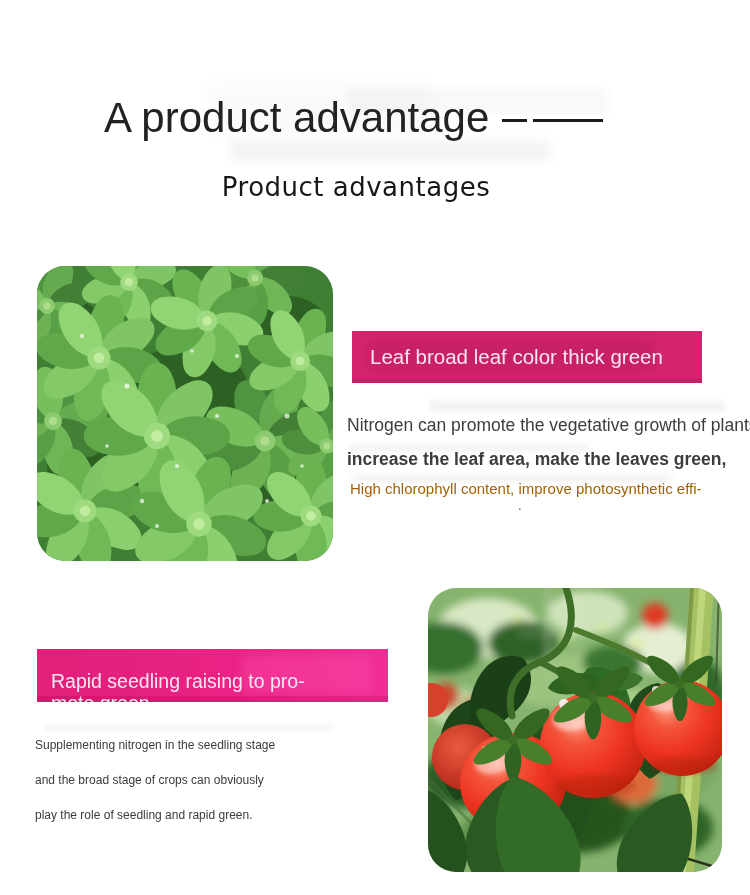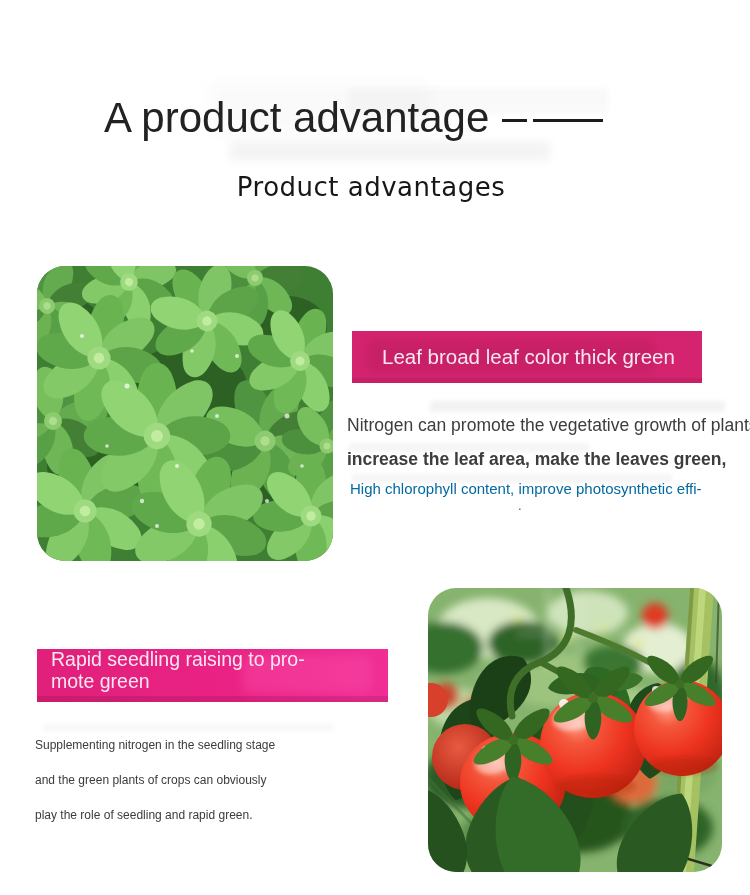--- a/index.html
+++ b/index.html
@@ -13,50 +13,50 @@
     position:absolute; left:104px; top:94px;
     font-size:42px; font-weight:400; color:#222222; letter-spacing:0;
     font-family:"Liberation Sans", sans-serif; white-space:nowrap;text-align:right;
   }
   .dash { position:absolute; height:3px; background:#1c1c1c; }
   .dash1 { left:502px; top:119px; width:25px; }
   .dash2 { left:533px; top:119px; width:70px; }
   .subtitle {
     position:absolute; left:0; top:172px; width:712px; text-align:center;
     font-size:26px; color:#171717; font-family:"DejaVu Sans", sans-serif;
-    font-weight:500; letter-spacing:0.5px;margin-left:15px;
+    font-weight:500; letter-spacing:0.5px;
   }
   
   .photo { position:absolute; border-radius:28px; overflow:hidden; }
   .photo svg { display:block; }
   .veg { left:37px; top:266px; width:296px; height:295px; }
   .tom { left:428px; top:588px; width:294px; height:284px; }
   
   .banner { position:absolute; color:#f8e7f0; overflow:hidden; }
   .banner1 {
     left:352px; top:331px; width:350px; height:52px;
     background:#d5246f;
     box-shadow: inset 0 -5px 0 rgba(0,0,0,0.08);
-    font-size:20.5px; line-height:52px; padding-left:30px;
+    font-size:20.5px; line-height:52px; padding-left:18px;
   }
   .banner2 {
     left:37px; top:649px; width:351px; height:53px;
     background:linear-gradient(90deg,#e0207a 0%, #ea2285 55%, #f02e95 100%);
     box-shadow: inset 0 -6px 0 rgba(0,0,0,0.10);
-    font-size:19.5px; line-height:21.5px; padding:0 0 0 14px;
+    font-size:19.5px; line-height:21.5px; padding:22px 0 0 14px;
   }
   .banner .txt { position:relative; z-index:2; display:block; }
   .ban-ghost { position:absolute; border-radius:8px; filter:blur(5px); z-index:1; }
   .bg1 { left:14px; top:8px; width:290px; height:34px; background:rgba(90,0,40,0.10); }
   .bg2 { left:205px; top:6px; width:130px; height:38px; background:rgba(255,90,180,0.30); }
   
   .body-line { position:absolute; color:#3d3d3d; white-space:nowrap; }
   .t1a { left:347px; top:415px; font-size:17.5px; }
   .t1b { left:347px; top:449px; font-size:17.5px;font-weight:bold; }
-  .t1small { left:350px; top:480px; font-size:15px; line-height:17.5px; color:#0369a1; white-space:normal; width:400px; }
+  .t1small { left:350px; top:480px; font-size:15px; line-height:17.5px; color:#a16207; white-space:normal; width:400px; }
   .stray-dot { left:518px; top:498px; font-size:13px; color:#555; }
   .t2 { left:35px; top:728px; font-size:12px; line-height:35px; color:#3b3b3b; }
   
   .ghost { position:absolute; pointer-events:none; }
   .g1 { left:348px; top:88px;  width:260px; height:26px; background:rgba(0,0,0,0.025); filter:blur(3px); }
   .g2 { left:230px; top:141px; width:320px; height:20px; background:rgba(0,0,0,0.045); filter:blur(4px); }
   .g8 { left:210px; top:84px;  width:220px; height:50px; background:rgba(0,0,0,0.02);  filter:blur(7px); }
   .g3 { left:430px; top:401px; width:295px; height:11px; background:rgba(0,0,0,0.05);  filter:blur(2px); }
   .g4 { left:349px; top:443px; width:240px; height:9px;  background:rgba(0,0,0,0.04);  filter:blur(2px); }
   .g5 { left:352px; top:474px; width:320px; height:9px;  background:rgba(0,0,0,0.04);  filter:blur(2px); }
@@ -160,21 +160,21 @@
   <div class="body-line stray-dot">.</div>
 
   <div class="banner banner2">
     <div class="ban-ghost bg2"></div>
     <span class="txt">Rapid seedling raising to pro-</span>
     <span class="txt">mote green</span>
   </div>
 
   <div class="body-line t2">
     <div>Supplementing nitrogen in the seedling stage</div>
-    <div>and the green plants of crops can obviously</div>
+    <div>and the broad stage of crops can obviously</div>
     <div>play the role of seedling and rapid green.</div>
   </div>
 
   <div class="photo tom">
     <svg width="294" height="284" viewBox="0 0 294 284" xmlns="http://www.w3.org/2000/svg">
       <defs>
         <radialGradient id="tomR" cx="35%" cy="30%" r="75%">
           <stop offset="0%" stop-color="#ff9a80"></stop>
           <stop offset="25%" stop-color="#f4573c"></stop>
           <stop offset="60%" stop-color="#ee3420"></stop>

